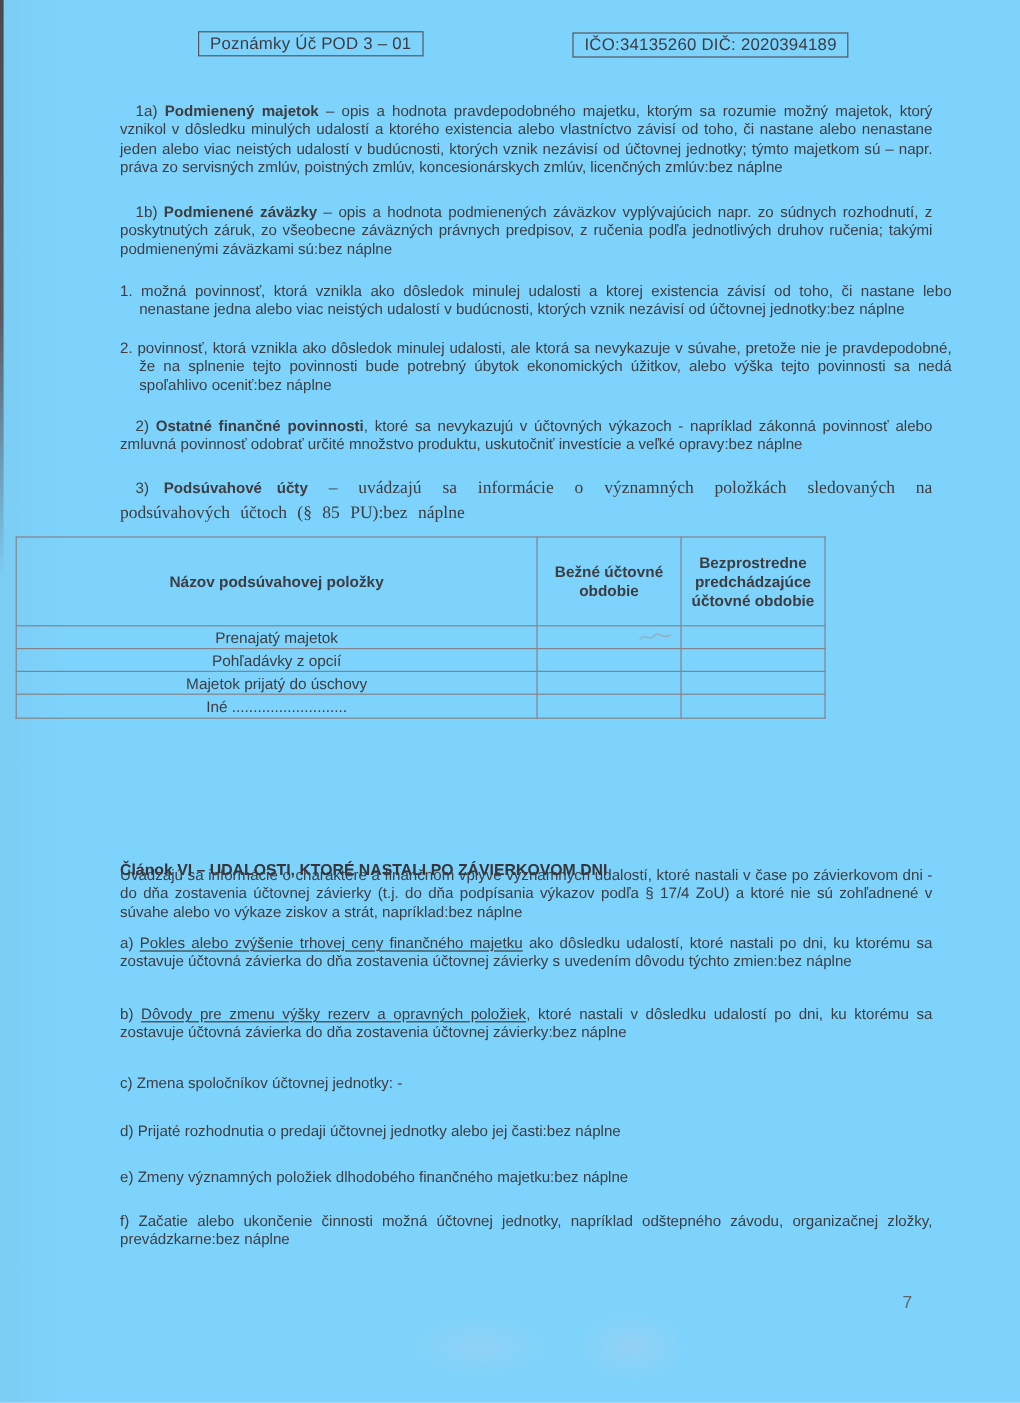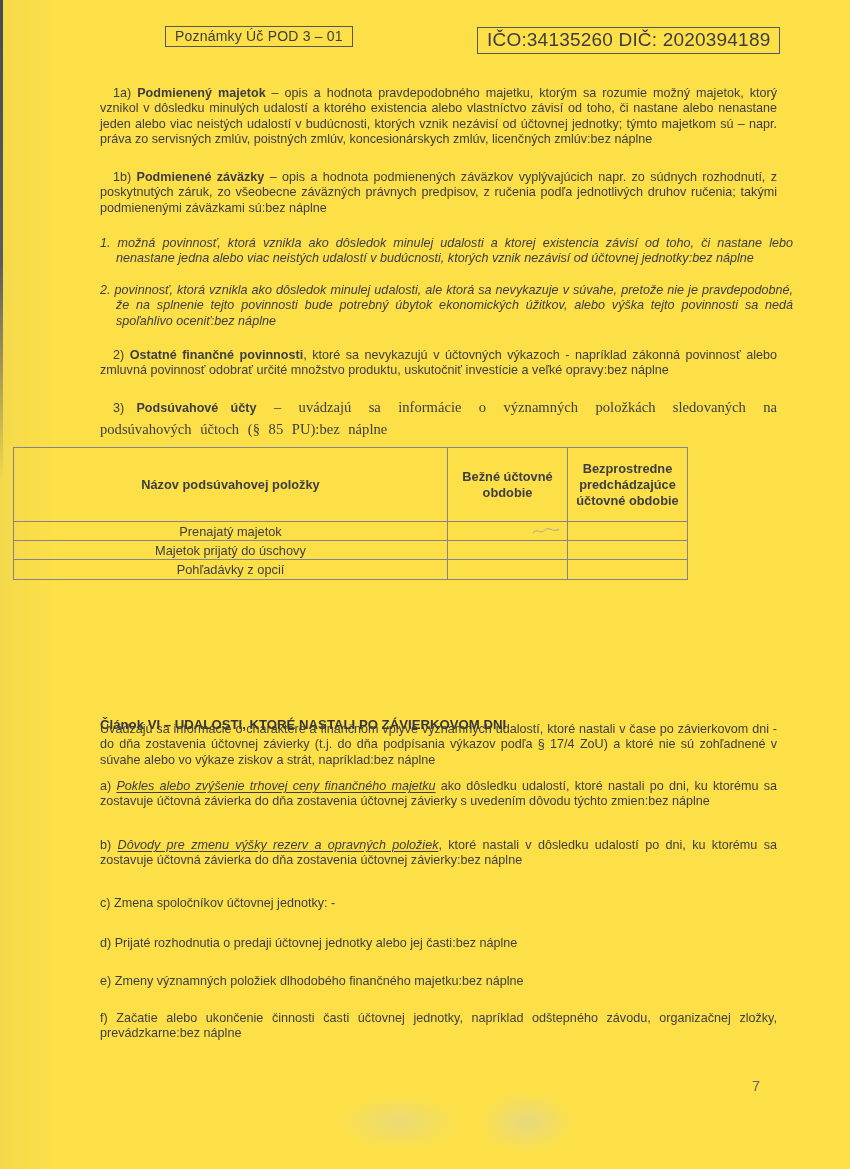--- a/index.html
+++ b/index.html
@@ -1,46 +1,46 @@
 <!DOCTYPE html>
 <html><head>
 <meta charset="utf-8">
 <style>
   html,body{margin:0;padding:0;background:#e8e8e8;}
   .page{
     position:relative;width:850px;height:1169px;margin:0 auto;
-    background:#fde047;overflow:hidden;
+    background:#7dd3fc;overflow:hidden;
     font-family:"Liberation Sans", sans-serif;color:#3d3d42;
   }
   .scan-wash{
     position:absolute;inset:0;pointer-events:none;
     background:
       radial-gradient(ellipse 90px 40px at 47% 96%, rgba(190,205,230,.30), transparent 70%),
       radial-gradient(ellipse 70px 45px at 62% 96%, rgba(190,205,230,.35), transparent 70%),
       linear-gradient(90deg, rgba(120,120,135,.07), rgba(120,120,135,0) 55px);
   }
   .scan-edge{
     position:absolute;left:0;top:0;width:3px;height:480px;
     background:linear-gradient(#494951 0%, #5a5a63 55%, rgba(90,90,100,0) 100%);
   }
   .hdr-box{
     position:absolute;border:1.4px solid #55555c;padding:1px 9px 2px 9px;
     font-size:14px;letter-spacing:.2px;white-space:nowrap;color:#3c3c42;
   }
   .hdr-left{left:165px;top:26px;}
-  .hdr-right{left:477px;top:27px;font-size:19px;}
+  .hdr-right{left:477px;top:27px;font-size:14px;}
   .content{position:absolute;left:100px;top:0;width:677px;}
   .blk{position:absolute;left:0;width:677px;margin:0;}
   .para{
     font-size:12.6px;line-height:15.4px;text-align:justify;text-align-last:left;
   }
   .indent1{text-indent:13px;}
-  .hang{padding-left:16px;text-indent:-16px;text-align:justify;font-style:italic;}
+  .hang{padding-left:16px;text-indent:-16px;text-align:justify;}
   .bu{font-weight:bold;text-underline-offset:2px;}
-  .ul{text-decoration:underline;text-underline-offset:2px;font-style:italic;}
+  .ul{text-decoration:underline;text-underline-offset:2px;}
   .serif-run{font-family:"Liberation Serif", serif;font-size:14.6px;word-spacing:5px;}
   .p3{line-height:21px;}
   .doc-table{
     position:absolute;left:13px;top:447px;width:674px;
     border-collapse:collapse;table-layout:fixed;
   }
   .doc-table th,.doc-table td{
     border:1px solid #84848a;font-size:12.8px;color:#3d3d42;
   }
   .doc-table th{font-weight:bold;text-align:center;vertical-align:middle;line-height:16px;padding:2px 4px;}
@@ -114,26 +114,31 @@
       <tr>
         <td>Prenajatý majetok</td>
         <td class="cell-val">
           <svg class="squiggle" width="30" height="12" viewBox="0 0 30 12">
             <path d="M2,8 C6,2 10,10 14,5 S22,9 28,4" stroke="#9aa0a8" stroke-width="1.1" fill="none"></path>
           </svg>
         </td>
         <td></td>
       </tr>
       <tr>
+        <td>Pohľadávky z opcií</td>
+        <td></td>
+        <td></td>
+      </tr>
+      <tr>
         <td>Majetok prijatý do úschovy</td>
         <td></td>
         <td></td>
       </tr>
       <tr>
-        <td>Pohľadávky z opcií</td>
+        <td>Iné ...........................</td>
         <td></td>
         <td></td>
       </tr>
     </tbody>
   </table>
 
   <div class="content">
 
     <div class="blk art-title" style="top:672px">
       <div>Článok VI – UDALOSTI, KTORÉ NASTALI PO ZÁVIERKOVOM DNI</div>
@@ -145,18 +150,18 @@
       <span>a) </span><span class="ul">Pokles alebo zvýšenie trhovej ceny finančného majetku</span><span> ako dôsledku udalostí, ktoré nastali po dni, ku ktorému sa zostavuje účtovná závierka do dňa zostavenia účtovnej závierky s uvedením dôvodu týchto zmien:bez náplne</span>
     </p>
 
     <p class="blk para" style="top:838px">
       <span>b) </span><span class="ul">Dôvody pre zmenu výšky rezerv a opravných položiek</span><span>, ktoré nastali v dôsledku udalostí po dni, ku ktorému sa zostavuje účtovná závierka do dňa zostavenia účtovnej závierky:bez náplne</span>
     </p>
 
     <p class="blk para" style="top:896px">c) Zmena spoločníkov účtovnej jednotky: -</p>
     <p class="blk para" style="top:936px">d) Prijaté rozhodnutia o predaji účtovnej jednotky alebo jej časti:bez náplne</p>
     <p class="blk para" style="top:974px">e) Zmeny významných položiek dlhodobého finančného majetku:bez náplne</p>
-    <p class="blk para" style="top:1011px">f) Začatie alebo ukončenie činnosti časti účtovnej jednotky, napríklad odštepného závodu, organizačnej zložky, prevádzkarne:bez náplne</p>
+    <p class="blk para" style="top:1011px">f) Začatie alebo ukončenie činnosti možná účtovnej jednotky, napríklad odštepného závodu, organizačnej zložky, prevádzkarne:bez náplne</p>
 
   </div>
 
   <div class="pagenum">7</div>
 </div>
 
 </body></html>

